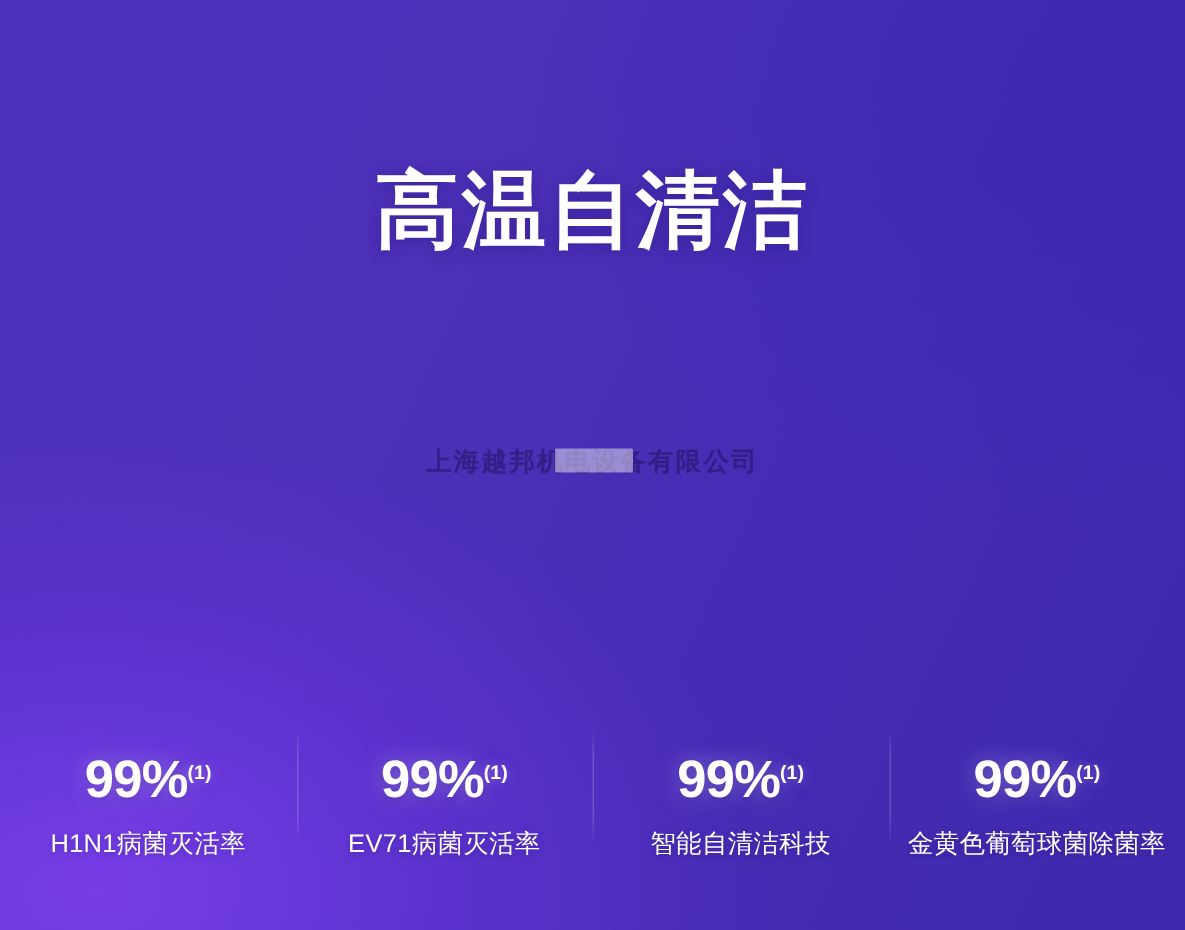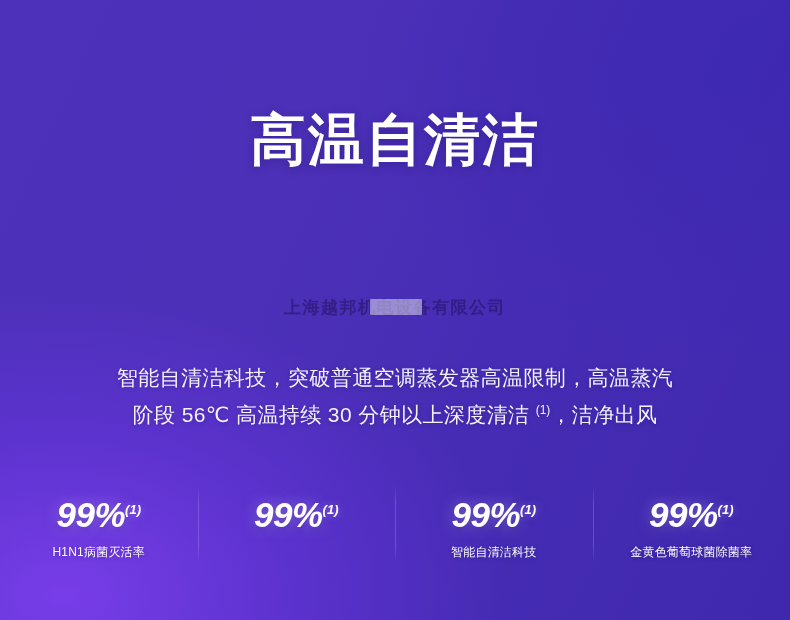--- a/index.html
+++ b/index.html
@@ -120,70 +120,66 @@
         rgba(255,255,255,0.17) 22%,
         rgba(255,255,255,0.17) 78%,
         rgba(255,255,255,0.02) 100%);
   }
   .stat-value {
     display: inline-block;
     position: relative;
     color: #ffffff;
     font-size: 35px;
     font-weight: 700;
-    line-height: 42px;
+    line-height: 52px;
     letter-spacing: -0.5px;
     text-shadow: 0 0 14px rgba(190,170,255,0.55), 0 2px 6px rgba(20,8,80,0.30);
-    font-style: italic;
   }
   .stat-sup {
     font-size: 13px;
     font-weight: 700;
     vertical-align: super;
     letter-spacing: 0;
     text-shadow: 0 0 8px rgba(190,170,255,0.5);
   }
   .stat-label {
     display: block;
     margin-top: 6px;
     color: #ffffff;
-    font-size: 12px;
+    font-size: 17px;
     font-weight: 400;
     line-height: 20px;
     letter-spacing: 0.2px;
     white-space: nowrap;
     text-shadow: 0 1px 4px rgba(20,8,80,0.28);
   }
 </style>
 </head>
 <body>
 
 <div id="poster">
 
   <div class="headline-block">
     <span class="headline-line">高温自清洁</span>
   </div>
 
   <div class="watermark">上海越邦机电设备有限公司</div>
   <div class="watermark-chip"></div>
 
-  <div class="body-block">
-    <span class="body-line">智能自清洁科技，突破普通空调蒸发器高温限制，高温蒸汽</span>
-    <span class="body-line"><span>阶段 56℃ 高温持续 30 分钟以上深度清洁 </span><sup>(1)</sup><span>，洁净出风</span></span>
-  </div>
 
   <div class="stats-row">
 
     <div class="stat-cell">
       <span class="stat-value"><span>99%</span><span class="stat-sup">(1)</span></span>
       <span class="stat-label">H1N1病菌灭活率</span>
     </div>
 
     <div class="stat-cell">
       <span class="stat-value"><span>99%</span><span class="stat-sup">(1)</span></span>
+      <span class="stat-label">EV71病菌灭活率</span>
     </div>
 
     <div class="stat-cell">
       <span class="stat-value"><span>99%</span><span class="stat-sup">(1)</span></span>
       <span class="stat-label">智能自清洁科技</span>
     </div>
 
     <div class="stat-cell">
       <span class="stat-value"><span>99%</span><span class="stat-sup">(1)</span></span>
       <span class="stat-label">金黄色葡萄球菌除菌率</span>

